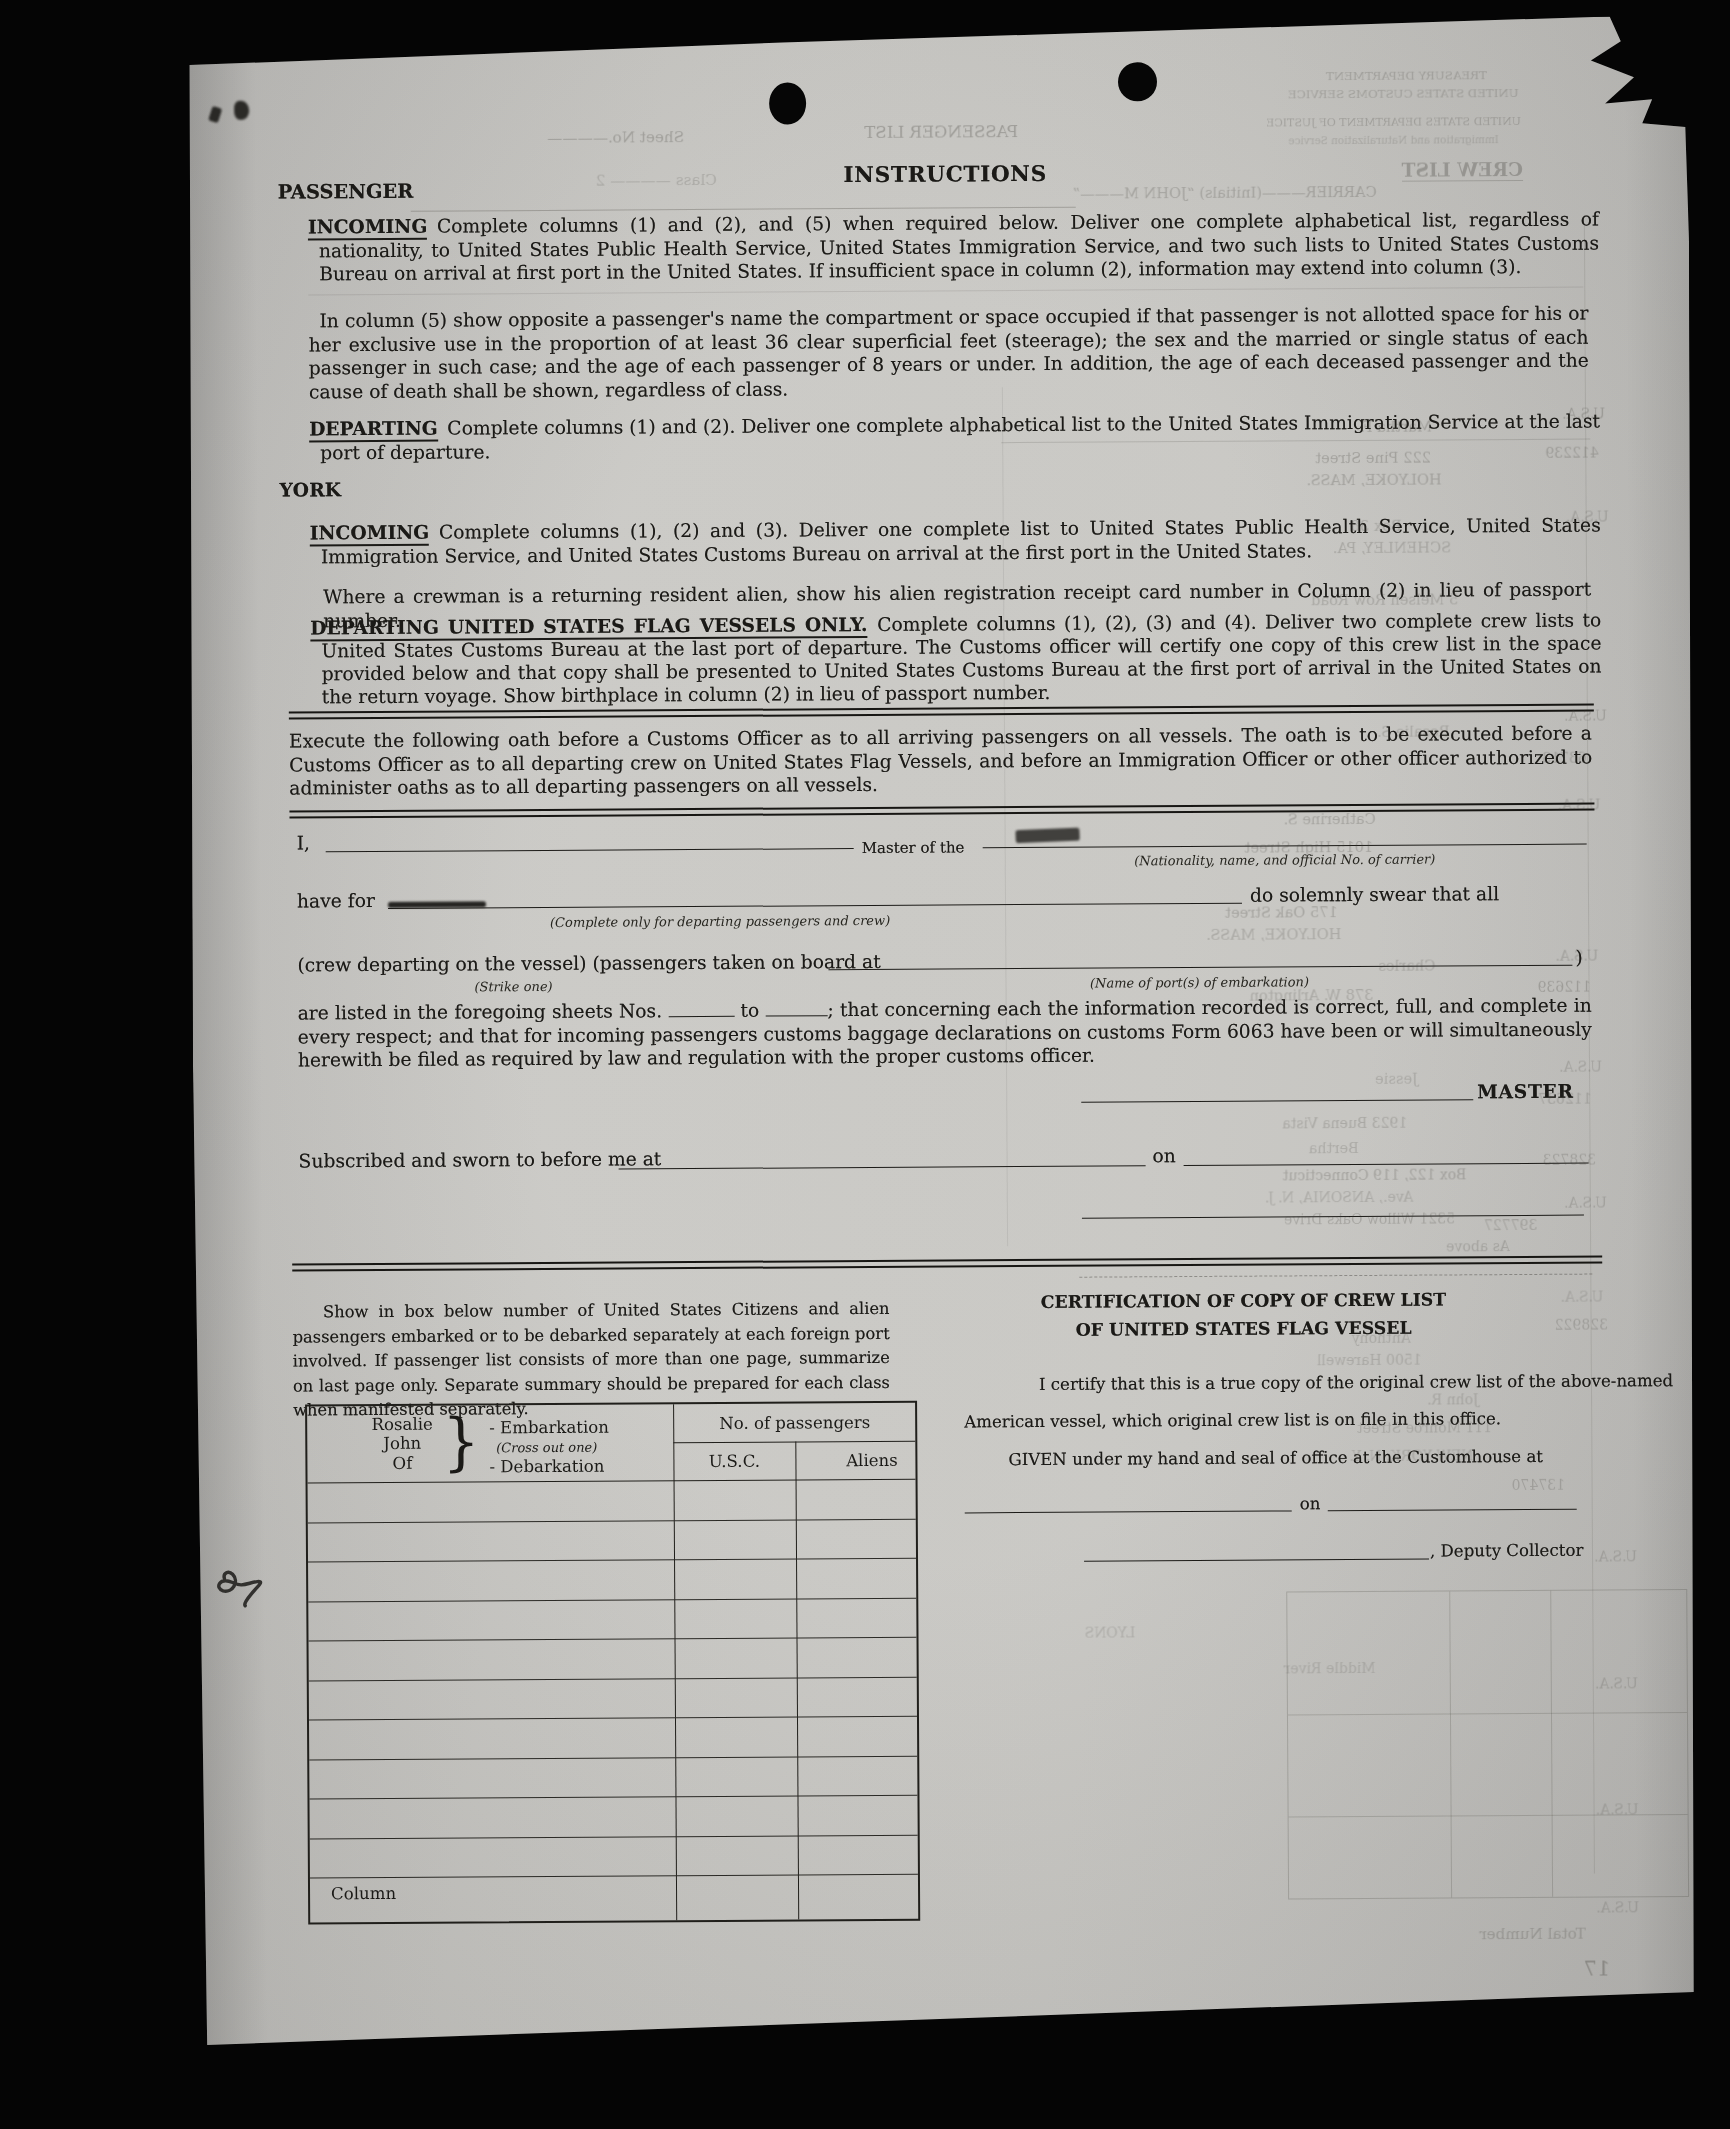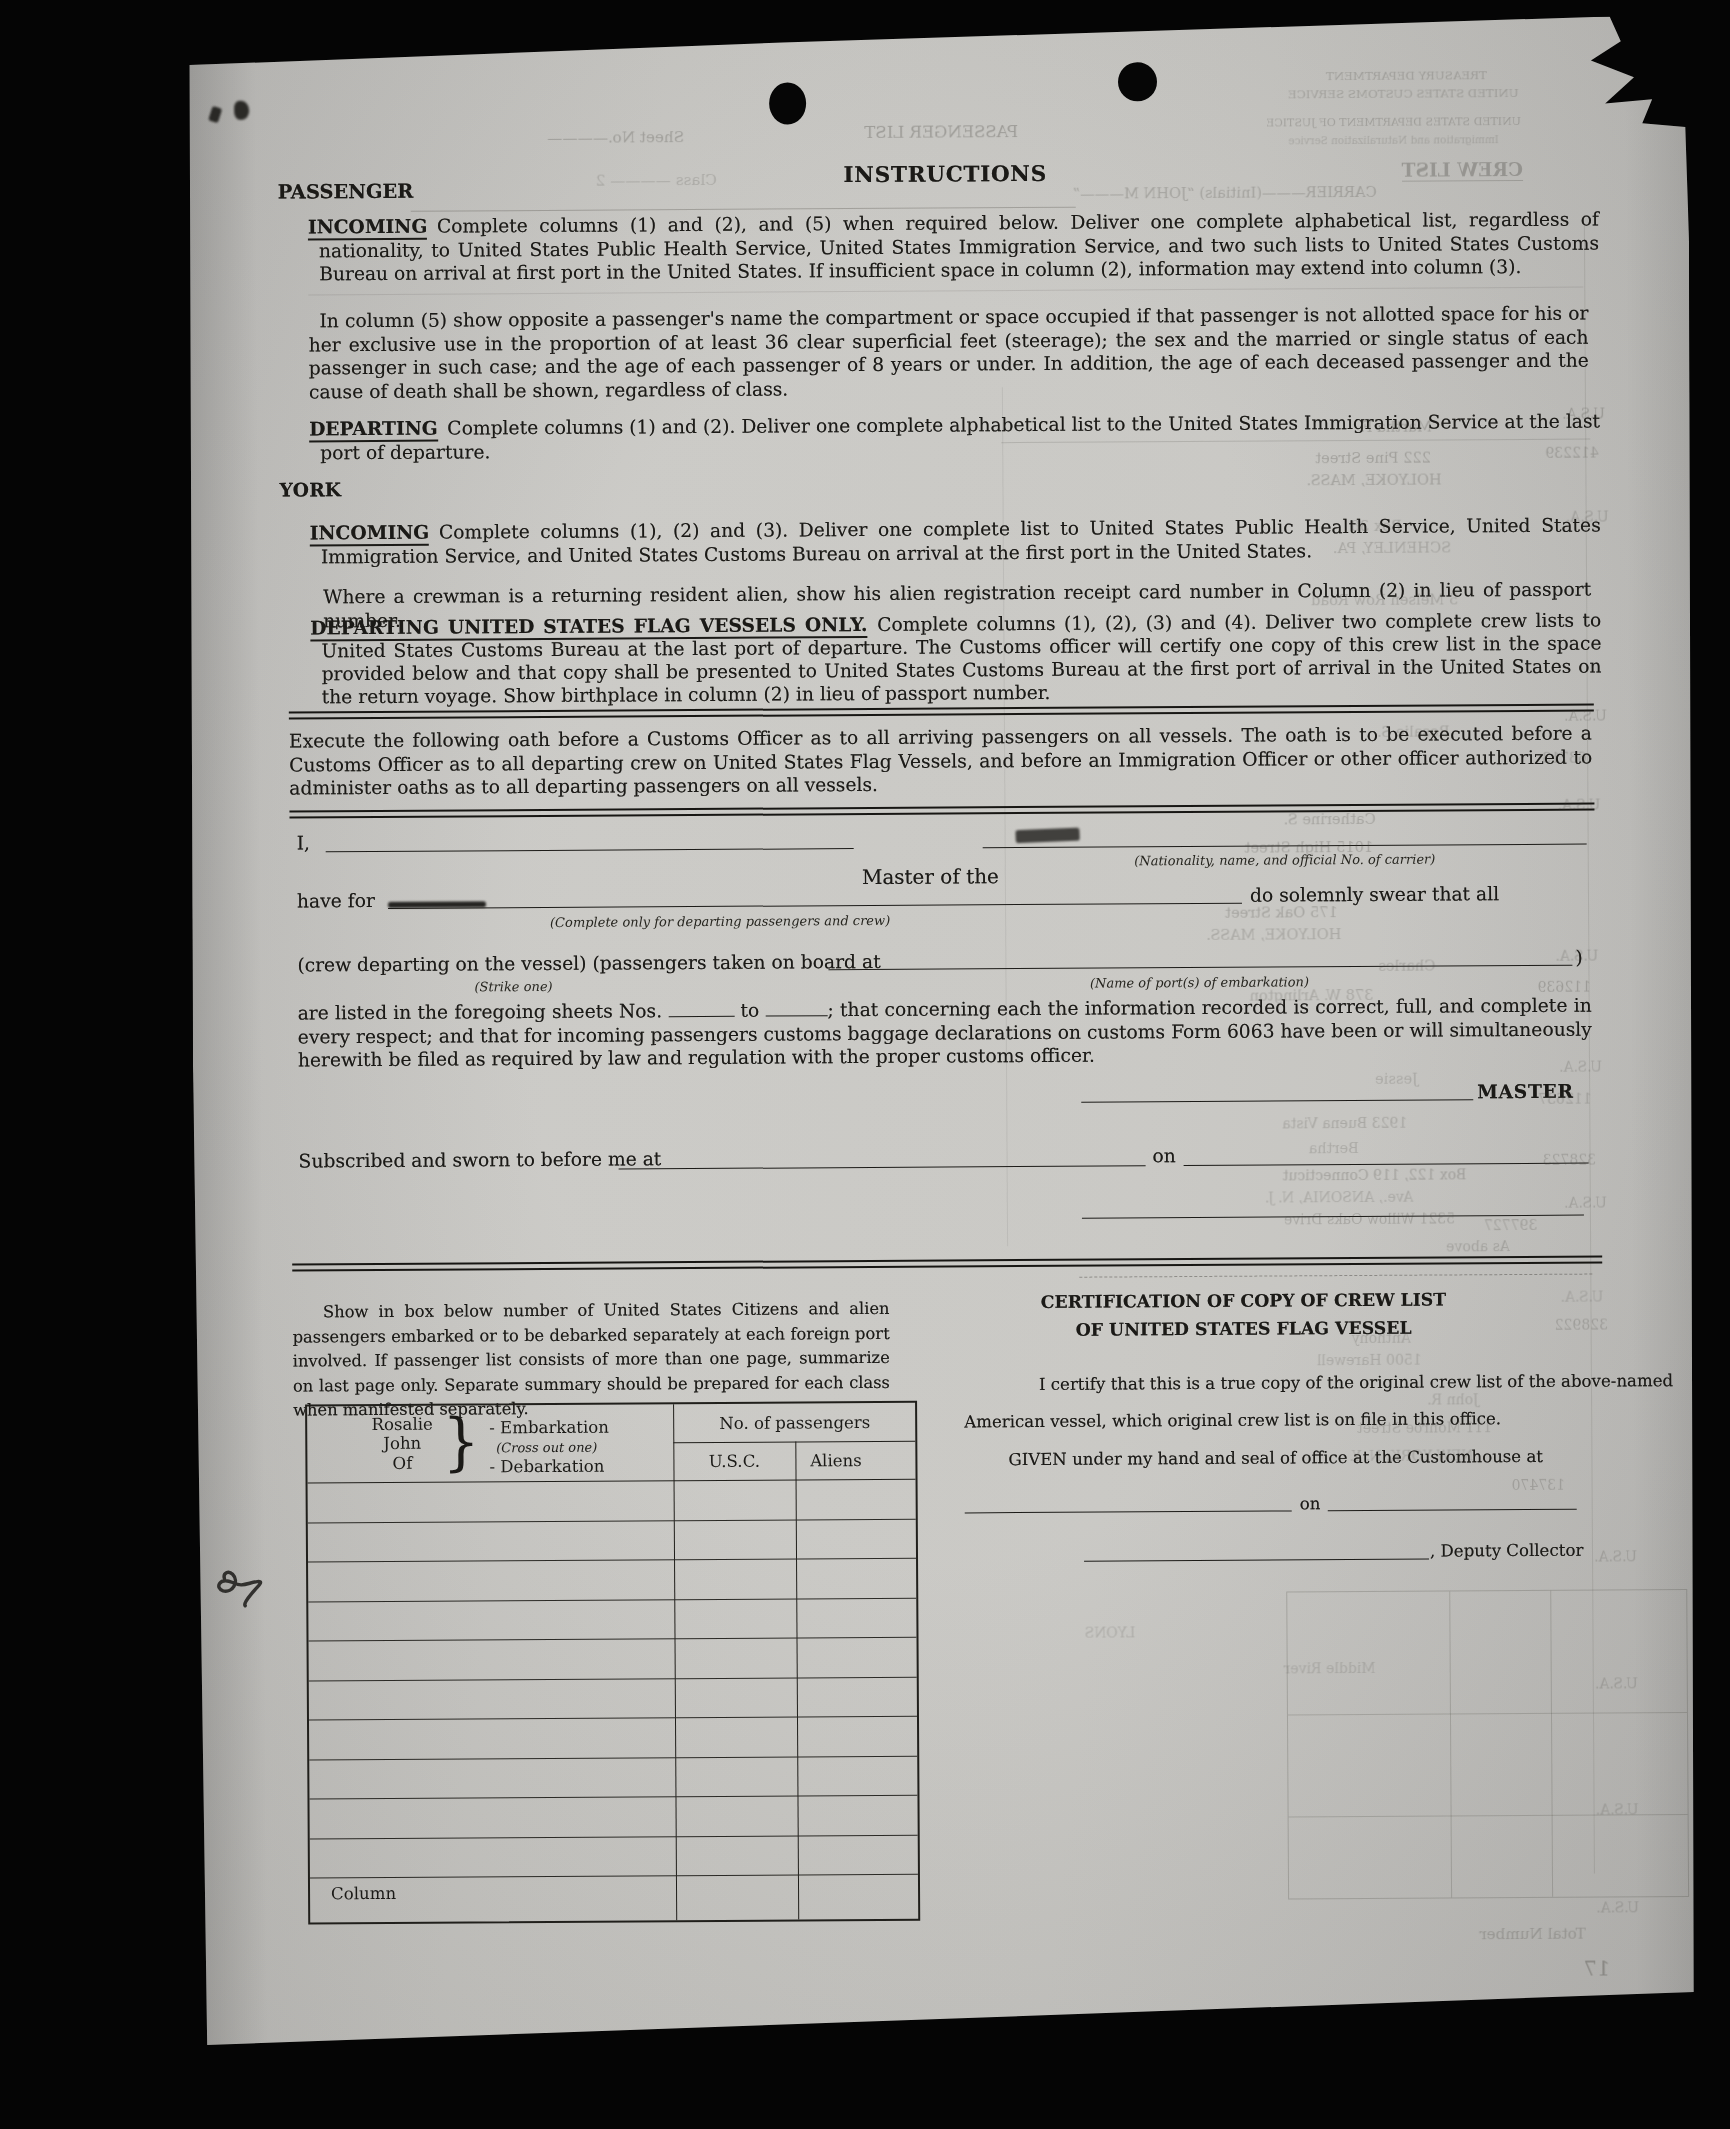--- a/index.html
+++ b/index.html
@@ -85,21 +85,21 @@
     <div class="para hang" style="left:313px;top:613px;width:1280px;line-height:23px;">
       <span class="lbl">DEPARTING UNITED STATES FLAG VESSELS ONLY.</span><span>Complete columns (1), (2), (3) and (4). Deliver two complete crew lists to United States Customs Bureau at the last port of departure. The Customs officer will certify one copy of this crew list in the space provided below and that copy shall be presented to United States Customs Bureau at the first port of arrival in the United States on the return voyage. Show birthplace in column (2) in lieu of passport number.</span>
     </div>
 
     <div class="drule" style="left:291px;top:708px;width:1305px;"></div>
     <div class="para" style="left:291px;top:726px;width:1303px;">Execute the following oath before a Customs Officer as to all arriving passengers on all vessels. The oath is to be executed before a Customs Officer as to all departing crew on United States Flag Vessels, and before an Immigration Officer or other officer authorized to administer oaths as to all departing passengers on all vessels.</div>
     <div class="drule" style="left:291px;top:807px;width:1305px;"></div>
 
     <div class="t" style="left:298px;top:829px;font-size:18.7px;">I,</div>
     <div class="ul" style="left:327px;top:848px;width:528px;"></div>
-    <div class="t" style="left:863px;top:865px;font-size:20px;">Master of the</div>
+    <div class="t" style="left:863px;top:839px;font-size:15px;">Master of the</div>
     <div class="ul" style="left:984px;top:848px;width:604px;"></div>
     <div class="smudge" style="left:1017px;top:830px;width:64px;height:12.5px;transform:rotate(-2deg);opacity:.75;"></div>
     <div class="cap" style="left:1113px;top:855px;width:346px;">(Nationality, name, and official No. of carrier)</div>
 
     <div class="t" style="left:298px;top:887px;font-size:18.7px;">have for</div>
     <div class="ul" style="left:389px;top:905px;width:854px;"></div>
     <div class="smudge" style="left:389px;top:899px;width:98px;height:6.2px;opacity:.9;"></div>
     <div class="t" style="left:1251px;top:887px;font-size:18.7px;">do solemnly swear that all</div>
     <div class="cap" style="left:527px;top:913px;width:388px;">(Complete only for departing passengers and crew)</div>
 
@@ -154,21 +154,21 @@
           </span>
           <span style="font-size:58px;font-weight:400;transform:scaleY(1.08);margin-top:-4.2px;">}</span>
           <span style="font-size:16.6px;line-height:18.7px;display:inline-block;margin-top:10px;">
             <span>- Embarkation</span><br>
             <span style="font-style:italic;font-size:13px;padding-left:7px;">(Cross out one)</span><br>
             <span>- Debarkation</span>
           </span>
         </div>
         <div style="position:absolute;left:366px;top:0;width:243px;height:38px;display:flex;align-items:center;justify-content:center;font-size:16.6px;">No. of passengers</div>
         <div style="position:absolute;left:366px;top:38px;width:122px;height:38px;display:flex;align-items:center;justify-content:center;font-size:16.6px;">U.S.C.</div>
-        <div style="position:absolute;left:468px;top:38px;width:121px;height:38px;display:flex;align-items:center;justify-content:center;font-size:16.6px;">Aliens</div>
+        <div style="position:absolute;left:504px;top:38px;width:121px;height:38px;display:flex;align-items:center;justify-content:center;font-size:16.6px;">Aliens</div>
         <div style="position:absolute;left:21px;top:478px;font-size:16.6px;">Column</div>
       </div>
     </div>
 
     <div class="t b" style="left:1034px;top:1293px;width:416px;text-align:center;font-size:17.3px;white-space:normal;">CERTIFICATION OF COPY OF CREW LIST</div>
     <div class="t b" style="left:1034px;top:1321px;width:416px;text-align:center;font-size:17.3px;white-space:normal;">OF UNITED STATES FLAG VESSEL</div>
     <div class="t" style="left:1037px;top:1376px;font-size:16.6px;">I certify that this is a true copy of the original crew list of the above-named</div>
     <div class="t" style="left:962px;top:1413px;font-size:16.6px;">American vessel, which original crew list is on file in this office.</div>
     <div class="t" style="left:1006px;top:1451px;font-size:16.6px;">GIVEN under my hand and seal of office at the Customhouse at</div>
     <div class="ul" style="left:962px;top:1513px;width:327px;"></div>

